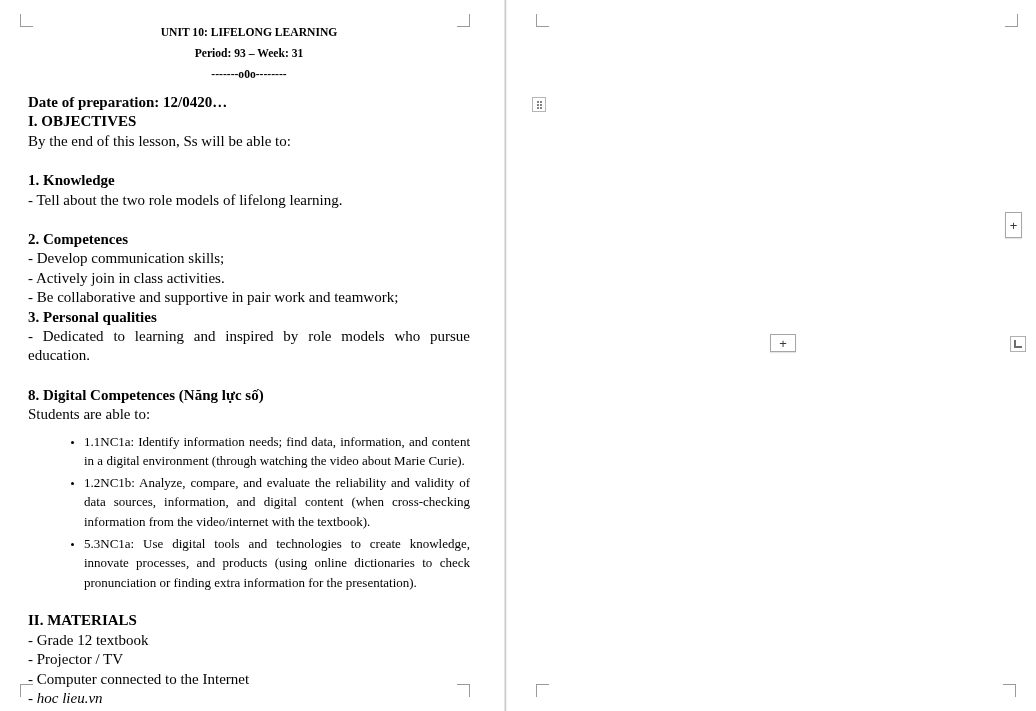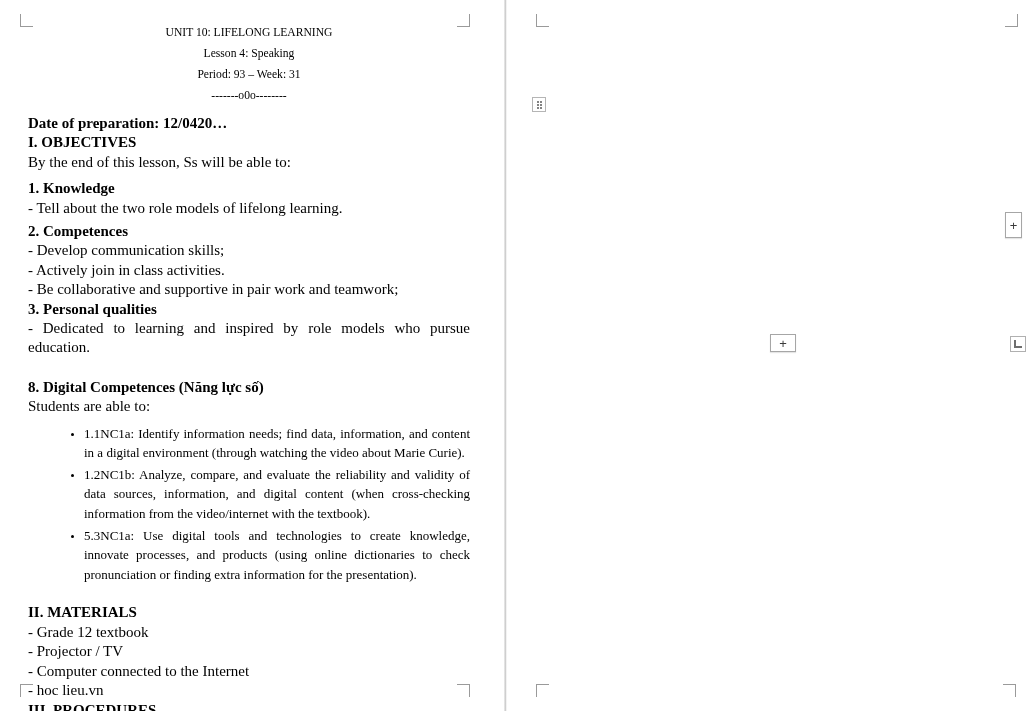--- a/index.html
+++ b/index.html
@@ -57,23 +57,23 @@
   .col-left  { left: 28px;  top: 22px; width: 442px; }
 
   p, .ln {
     margin: 0 0 0px 0;
     font-size: 15px;
     line-height: 19.4px;
     text-align: justify;
     white-space: normal;
   }
   .b  { font-weight: bold; }
-  .i  { }
-
-  .title-line { font-weight: normal; font-size: 11.6px; line-height: 21px; text-align: center; }
+  .i  { font-style: italic; }
+
+  .title-line { font-weight: bold; font-size: 11.6px; line-height: 21px; text-align: center; }
 
   ul.bullets {
     margin: 7px 0 0 0;
     padding-left: 56px;
     list-style: disc;
   }
   ul.bullets li {
     font-size: 13px;
     line-height: 19.6px;
     text-align: justify;
@@ -130,32 +130,31 @@
         <i class="v"></i>
       </div>
     <div class="cmark cm-br" style="left:457px; top:684px;">
         <i class="h"></i>
         <i class="v"></i>
       </div>
 
     <div class="col col-left">
 
       <div class="title-line">UNIT 10: LIFELONG LEARNING</div>
-      <div class="title-line">Lesson 4: Speaking</div>
       <div class="title-line">Period: 93 – Week: 31</div>
       <div class="title-line">-------o0o--------</div>
 
       <p class="b" style="margin-top:8px;">Date of preparation: 12/0420…</p>
       <p class="b">I. OBJECTIVES</p>
       <p>By the end of this lesson, Ss will be able to:</p>
 
-      <p class="b" style="margin-top:7px;">1. Knowledge</p>
+      <p class="b" style="margin-top:20px;">1. Knowledge</p>
       <p>- Tell about the two role models of lifelong learning.</p>
 
-      <p class="b" style="margin-top:4px;">2. Competences</p>
+      <p class="b" style="margin-top:20px;">2. Competences</p>
       <p>- Develop communication skills;</p>
       <p>- Actively join in class activities.</p>
       <p>- Be collaborative and supportive in pair work and teamwork;</p>
 
       <p class="b" style="">3. Personal qualities</p>
       <p>- Dedicated to learning and inspired by role models who pursue education.</p>
 
       <p class="b" style="margin-top:20px;">8. Digital Competences (Năng lực số)</p>
       <p>Students are able to:</p>
 

